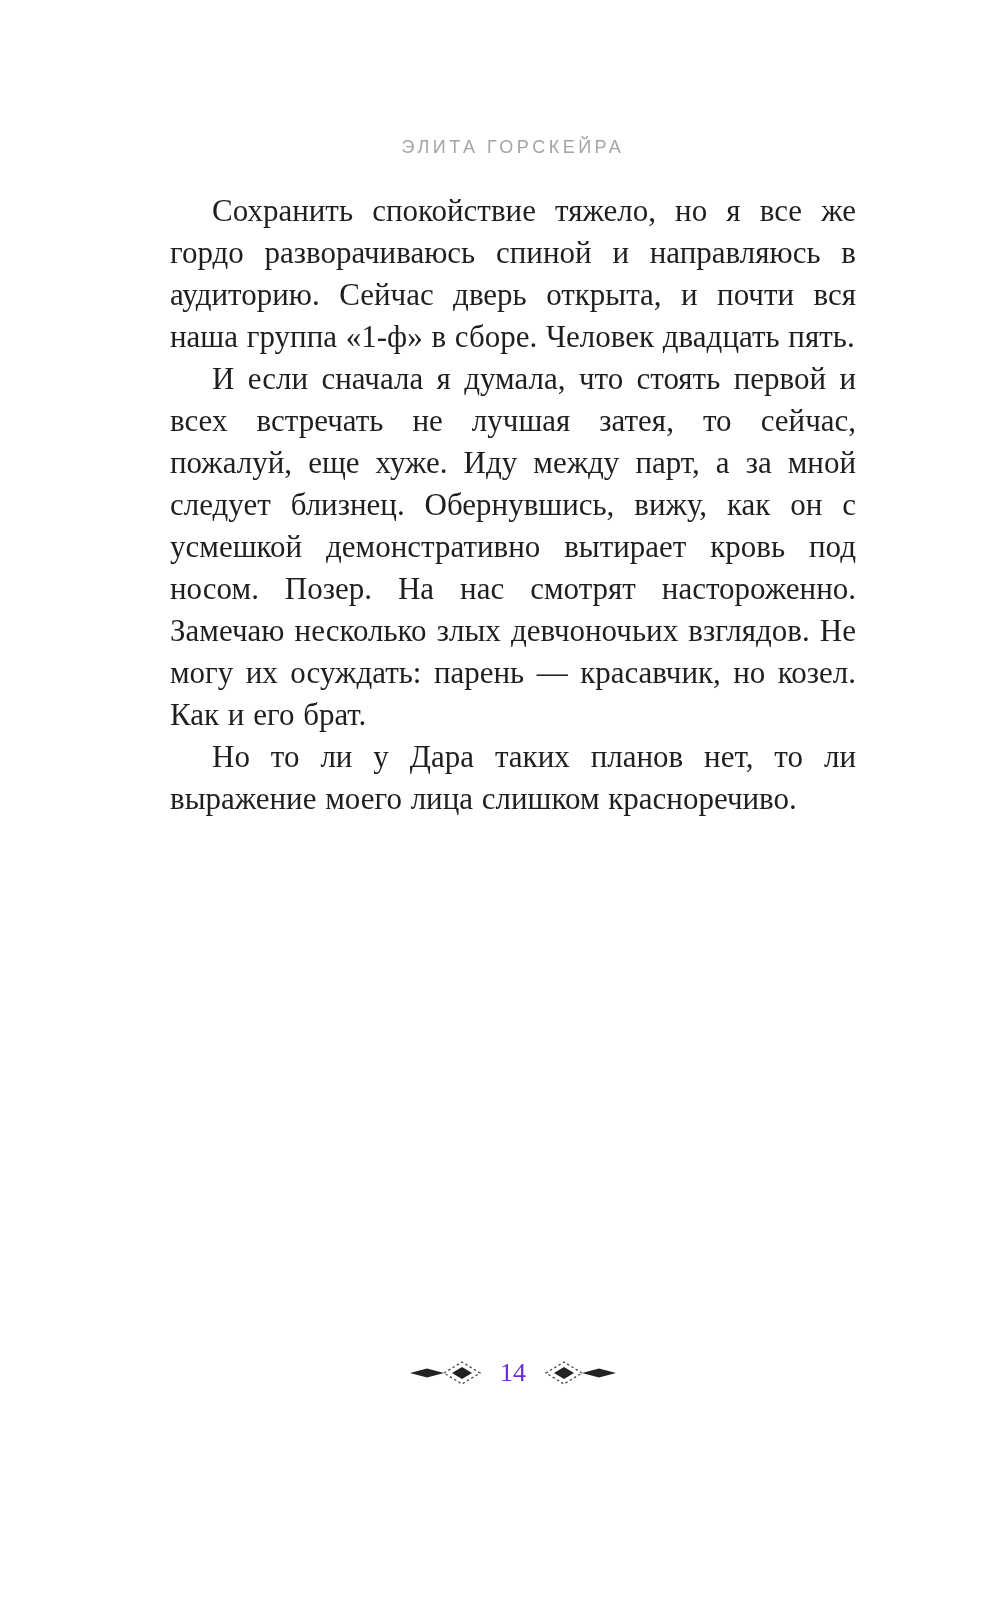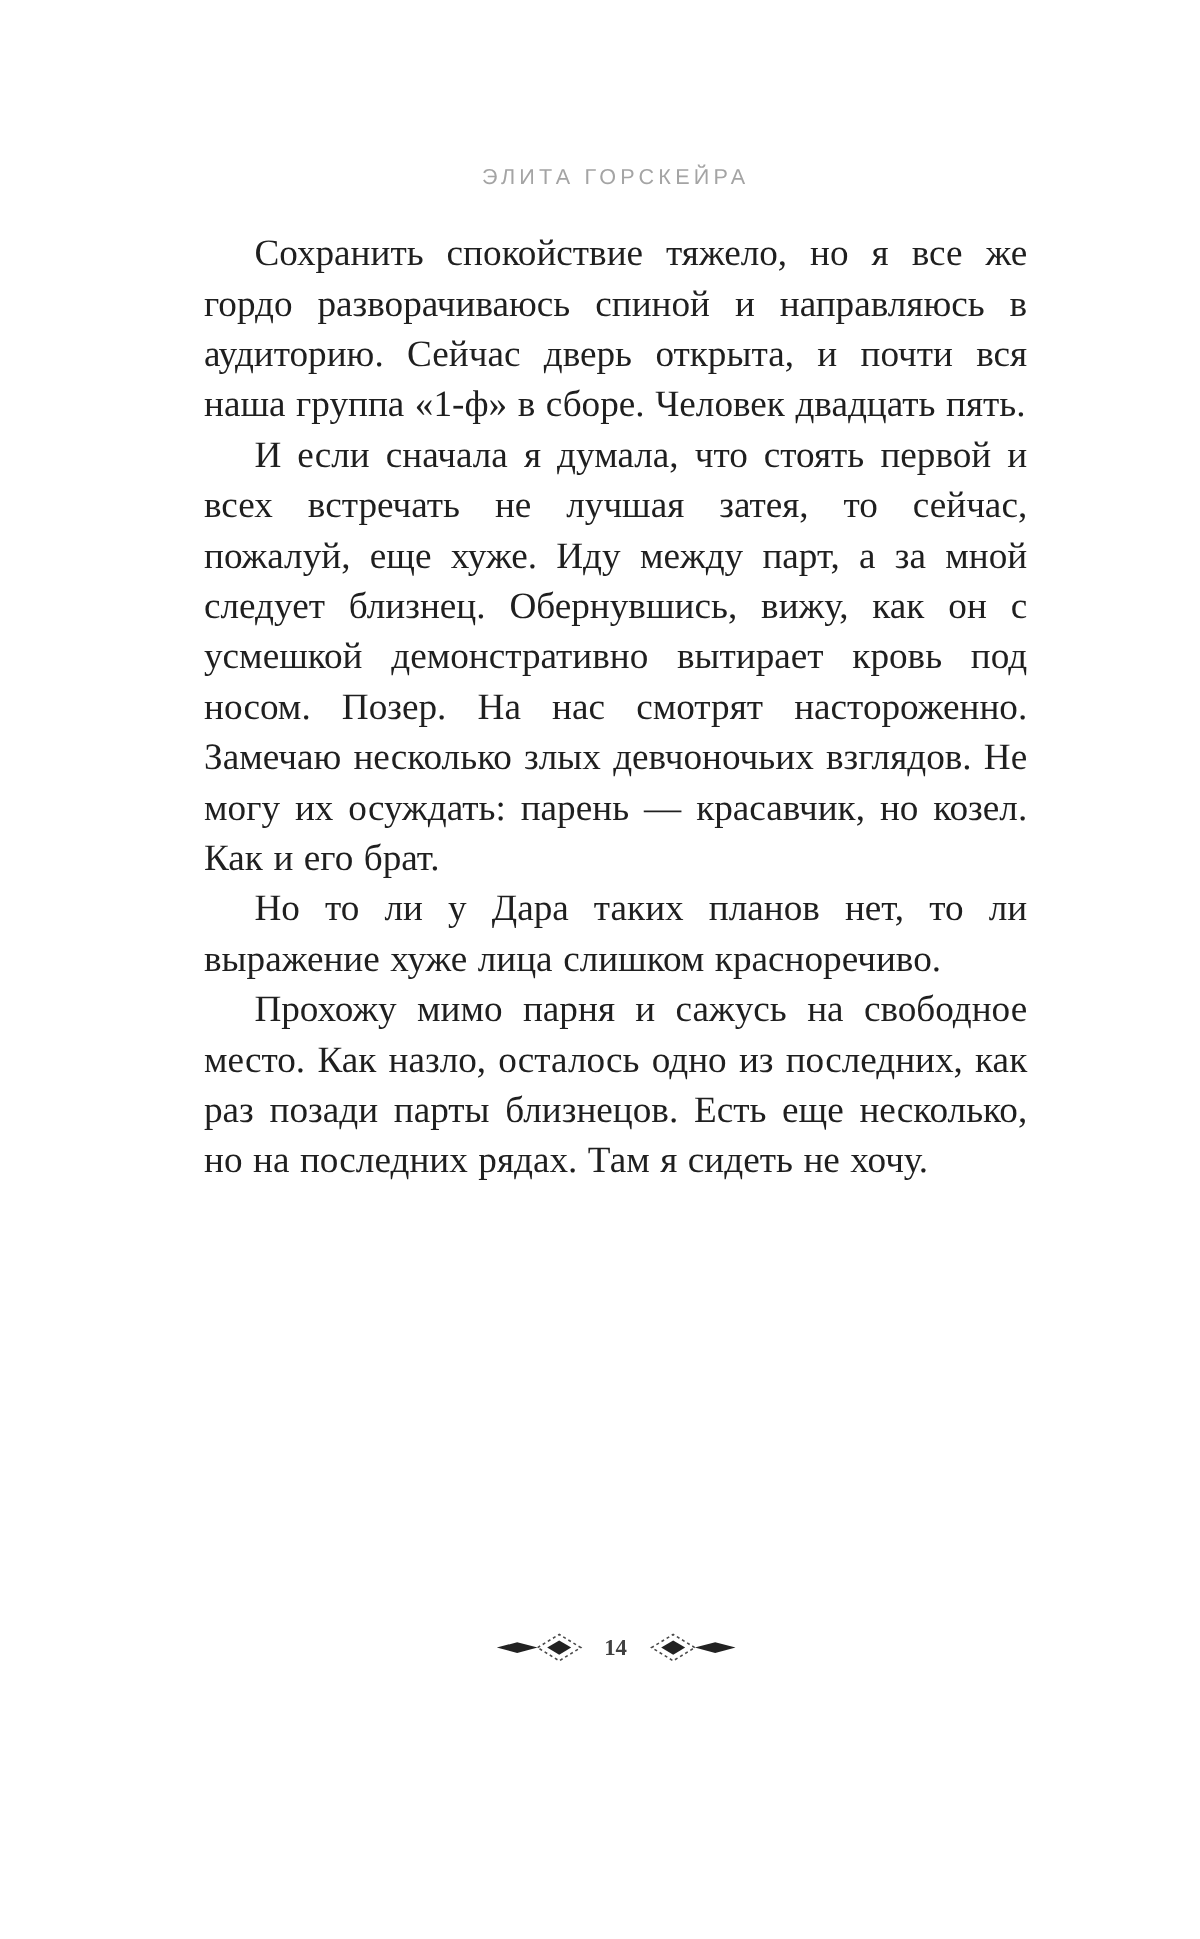--- a/index.html
+++ b/index.html
@@ -49,42 +49,40 @@
     top: 1358px;
     left: 170px;
     width: 686px;
     display: flex;
     align-items: center;
     justify-content: center;
     gap: 10px;
   }
   .page-number {
     font-family: "Liberation Serif", serif;
-    font-size: 19px;
-    color: #404040;
+    font-size: 26px;
+    color: #6d28d9;
     line-height: 1;
     padding: 0 2px;
-    font-weight: bold;
   }
   .ornament {
     display: block;
   }
 </style>
 </head>
 <body>
 
 <div class="page">
 
   <div class="running-header">ЭЛИТА ГОРСКЕЙРА</div>
 
   <div class="body-text">
     <p>Сохранить спокойствие тяжело, но я все же гордо разворачиваюсь спиной и направляюсь в аудиторию. Сейчас дверь открыта, и почти вся наша группа «1-ф» в сборе. Человек двадцать пять.</p>
     <p>И если сначала я думала, что стоять первой и всех встречать не лучшая затея, то сейчас, пожалуй, еще хуже. Иду между парт, а за мной следует близнец. Обернувшись, вижу, как он с усмешкой демонстративно вытирает кровь под носом. Позер. На нас смотрят настороженно. Замечаю несколько злых девчоночьих взглядов. Не могу их осуждать: парень — красавчик, но козел. Как и его брат.</p>
-    <p>Но то ли у Дара таких планов нет, то ли выражение хуже лица слишком красноречиво.</p>
-    <p>Прохожу мимо парня и сажусь на свободное место. Как назло, осталось одно из последних, как раз позади парты близнецов. Есть еще несколько, но на последних рядах. Там я сидеть не хочу.</p>
+    <p>Но то ли у Дара таких планов нет, то ли выражение моего лица слишком красноречиво.</p>
   </div>
 
   <div class="page-footer">
 
     <svg class="ornament" width="78" height="30" viewBox="0 0 78 30" aria-hidden="true">
       <polygon points="0,15 17,10.5 34,15 17,19.5" fill="#222222"></polygon>
       <polygon points="34,15 52,4 70,15 52,26" fill="none" stroke="#4a4a4a" stroke-width="1.3" stroke-dasharray="2.5,2.5"></polygon>
       <polygon points="42,15 52,9 62,15 52,21" fill="#222222"></polygon>
     </svg>
 

